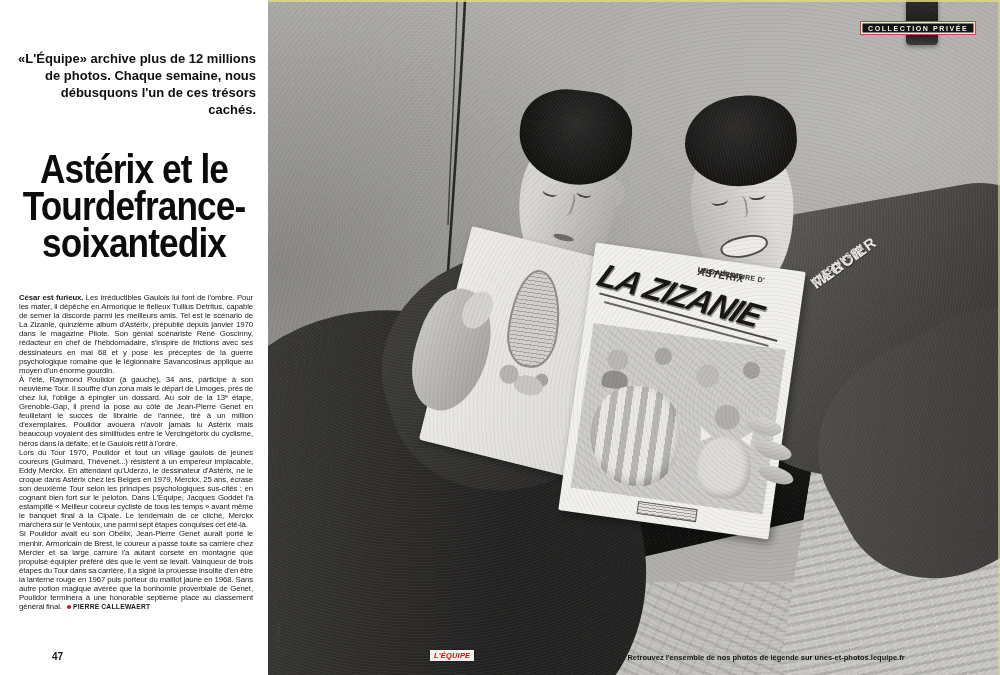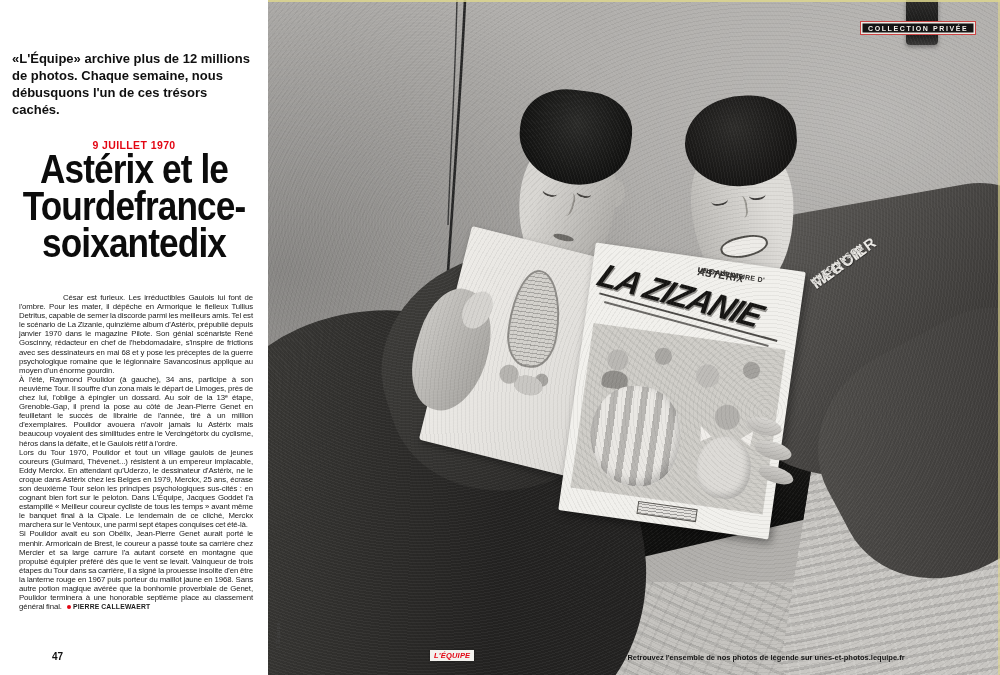--- a/index.html
+++ b/index.html
@@ -2,27 +2,27 @@
 <html><head>
 <meta charset="utf-8">
 <style>
   :root{ --red:#e30613; }
   html,body{margin:0;padding:0;}
   body{ width:1000px; height:675px; background:#ffffff; font-family:"Liberation Sans", sans-serif; position:relative; overflow:hidden; }
   .spread{ position:absolute; inset:0; }
 
   
   .left-col{ position:absolute; left:0; top:0; width:268px; height:675px; background:#fff; }
-  .intro{ position:absolute; top:50px; left:12px; width:244px; margin:0; text-align:left; font-weight:bold; font-size:13px; line-height:17px; color:#101010; }
+  .intro{ position:absolute; top:50px; left:12px; width:244px; margin:0; text-align:right; font-weight:bold; font-size:13px; line-height:17px; color:#101010; }
   .date{ position:absolute; top:139px; left:0; width:268px; text-align:center; color:var(--red); font-size:10.5px; font-weight:bold; letter-spacing:.4px; }
   .title{ position:absolute; top:151px; left:0; width:268px; margin:0; text-align:center; font-weight:800; font-size:40px; line-height:37px; letter-spacing:-1px; color:#0c0c0c; transform:scaleX(.88); transform-origin:50% 0; }
   .title span{ display:block; }
   .bodytxt{ position:absolute; top:293px; left:19px; width:234px; font-size:7.8px; line-height:9.1px; letter-spacing:-.1px; word-spacing:-.4px; text-align:justify; color:#1b1b1b; }
   .bodytxt p{ margin:0; }
-  .lead{ font-weight:normal;margin-left:44px; }
+  .lead{ font-weight:bold; }
   .byline{ font-weight:bold; font-size:6.8px; letter-spacing:.2px; white-space:nowrap; }
   .dot{ display:inline-block; width:4.5px; height:4.5px; border-radius:50%; background:var(--red); margin:0 2px 0 3px; }
   .pagenum{ position:absolute; left:52px; top:651px; font-size:10px; font-weight:bold; color:#111; }
 
   
   .photo{ position:absolute; left:268px; top:0; width:732px; height:675px; overflow:hidden;
     background:
       radial-gradient(ellipse 520px 380px at 82% 18%, rgba(255,255,255,.16), transparent 60%),
       radial-gradient(ellipse 560px 520px at 2% 40%, rgba(0,0,0,.22), transparent 65%),
       linear-gradient(160deg,#b3b1ae 0%,#a9a7a4 50%,#b7b5b1 100%); }
@@ -115,21 +115,20 @@
   .flogo{ left:162px; top:650px; background:#f3f2ee; color:var(--red); font-style:italic; font-weight:800; font-size:7.5px; letter-spacing:.2px; padding:1px 4px; z-index:10; box-shadow:0 0 2px rgba(0,0,0,.4); }
   .ftext{ left:258px; top:653px; width:480px; text-align:center; font-size:7.5px; font-weight:bold; color:#151515; z-index:10; }
 </style>
 </head>
 <body>
 
 <div class="spread">
 
   <div class="left-col">
     <p class="intro">«L'Équipe» archive plus de 12 millions de photos. Chaque semaine, nous débusquons l'un de ces trésors cachés.</p>
-    <div class="date">9 JUILLET 1970</div>
     <h1 class="title">
         <span>Astérix et le</span>
         <span>Tourdefrance-</span>
         <span>soixantedix</span>
       </h1>
     <div class="bodytxt">
       <p><span class="lead">César est furieux.</span> <span>Les irréductibles Gaulois lui font de l'ombre. Pour les mater, il dépêche en Armorique le fielleux Tullius Detritus, capable de semer la discorde parmi les meilleurs amis. Tel est le scénario de La Zizanie, quinzième album d'Astérix, prépublié depuis janvier 1970 dans le magazine Pilote. Son génial scénariste René Goscinny, rédacteur en chef de l'hebdomadaire, s'inspire de frictions avec ses dessinateurs en mai 68 et y pose les préceptes de la guerre psychologique romaine que le légionnaire Savancosinus applique au moyen d'un énorme gourdin.</span></p>
       <p><span>À l'été, Raymond Poulidor (à gauche), 34 ans, participe à son neuvième Tour. Il souffre d'un zona mais le départ de Limoges, près de chez lui, l'oblige à épingler un dossard. Au soir de la 13ᵉ étape, Grenoble-Gap, il prend la pose au côté de Jean-Pierre Genet en feuilletant le succès de librairie de l'année, tiré à un million d'exemplaires. Poulidor avouera n'avoir jamais lu Astérix mais beaucoup voyaient des similitudes entre le Vercingétorix du cyclisme, héros dans la défaite, et le Gaulois rétif à l'ordre.</span></p>
       <p><span>Lors du Tour 1970, Poulidor et tout un village gaulois de jeunes coureurs (Guimard, Thévenet...) résistent à un empereur implacable, Eddy Merckx. En attendant qu'Uderzo, le dessinateur d'Astérix, ne le croque dans Astérix chez les Belges en 1979, Merckx, 25 ans, écrase son deuxième Tour selon les principes psychologiques sus-cités : en cognant bien fort sur le peloton. Dans L'Équipe, Jacques Goddet l'a estampillé « Meilleur coureur cycliste de tous les temps » avant même le banquet final à la Cipale. Le lendemain de ce cliché, Merckx marchera sur le Ventoux, une parmi sept étapes conquises cet été-là.</span></p>
       <p><span>Si Poulidor avait eu son Obélix, Jean-Pierre Genet aurait porté le menhir. Armoricain de Brest, le coureur a passé toute sa carrière chez Mercier et sa large carrure l'a autant corseté en montagne que propulsé équipier préféré dès que le vent se levait. Vainqueur de trois étapes du Tour dans sa carrière, il a signé la prouesse insolite d'en être la lanterne rouge en 1967 puis porteur du maillot jaune en 1968. Sans autre potion magique avérée que la bonhomie proverbiale de Genet, Poulidor terminera à une honorable septième place au classement général final.</span> <span class="byline"><span class="dot"></span><span>PIERRE CALLEWAERT</span></span></p>

